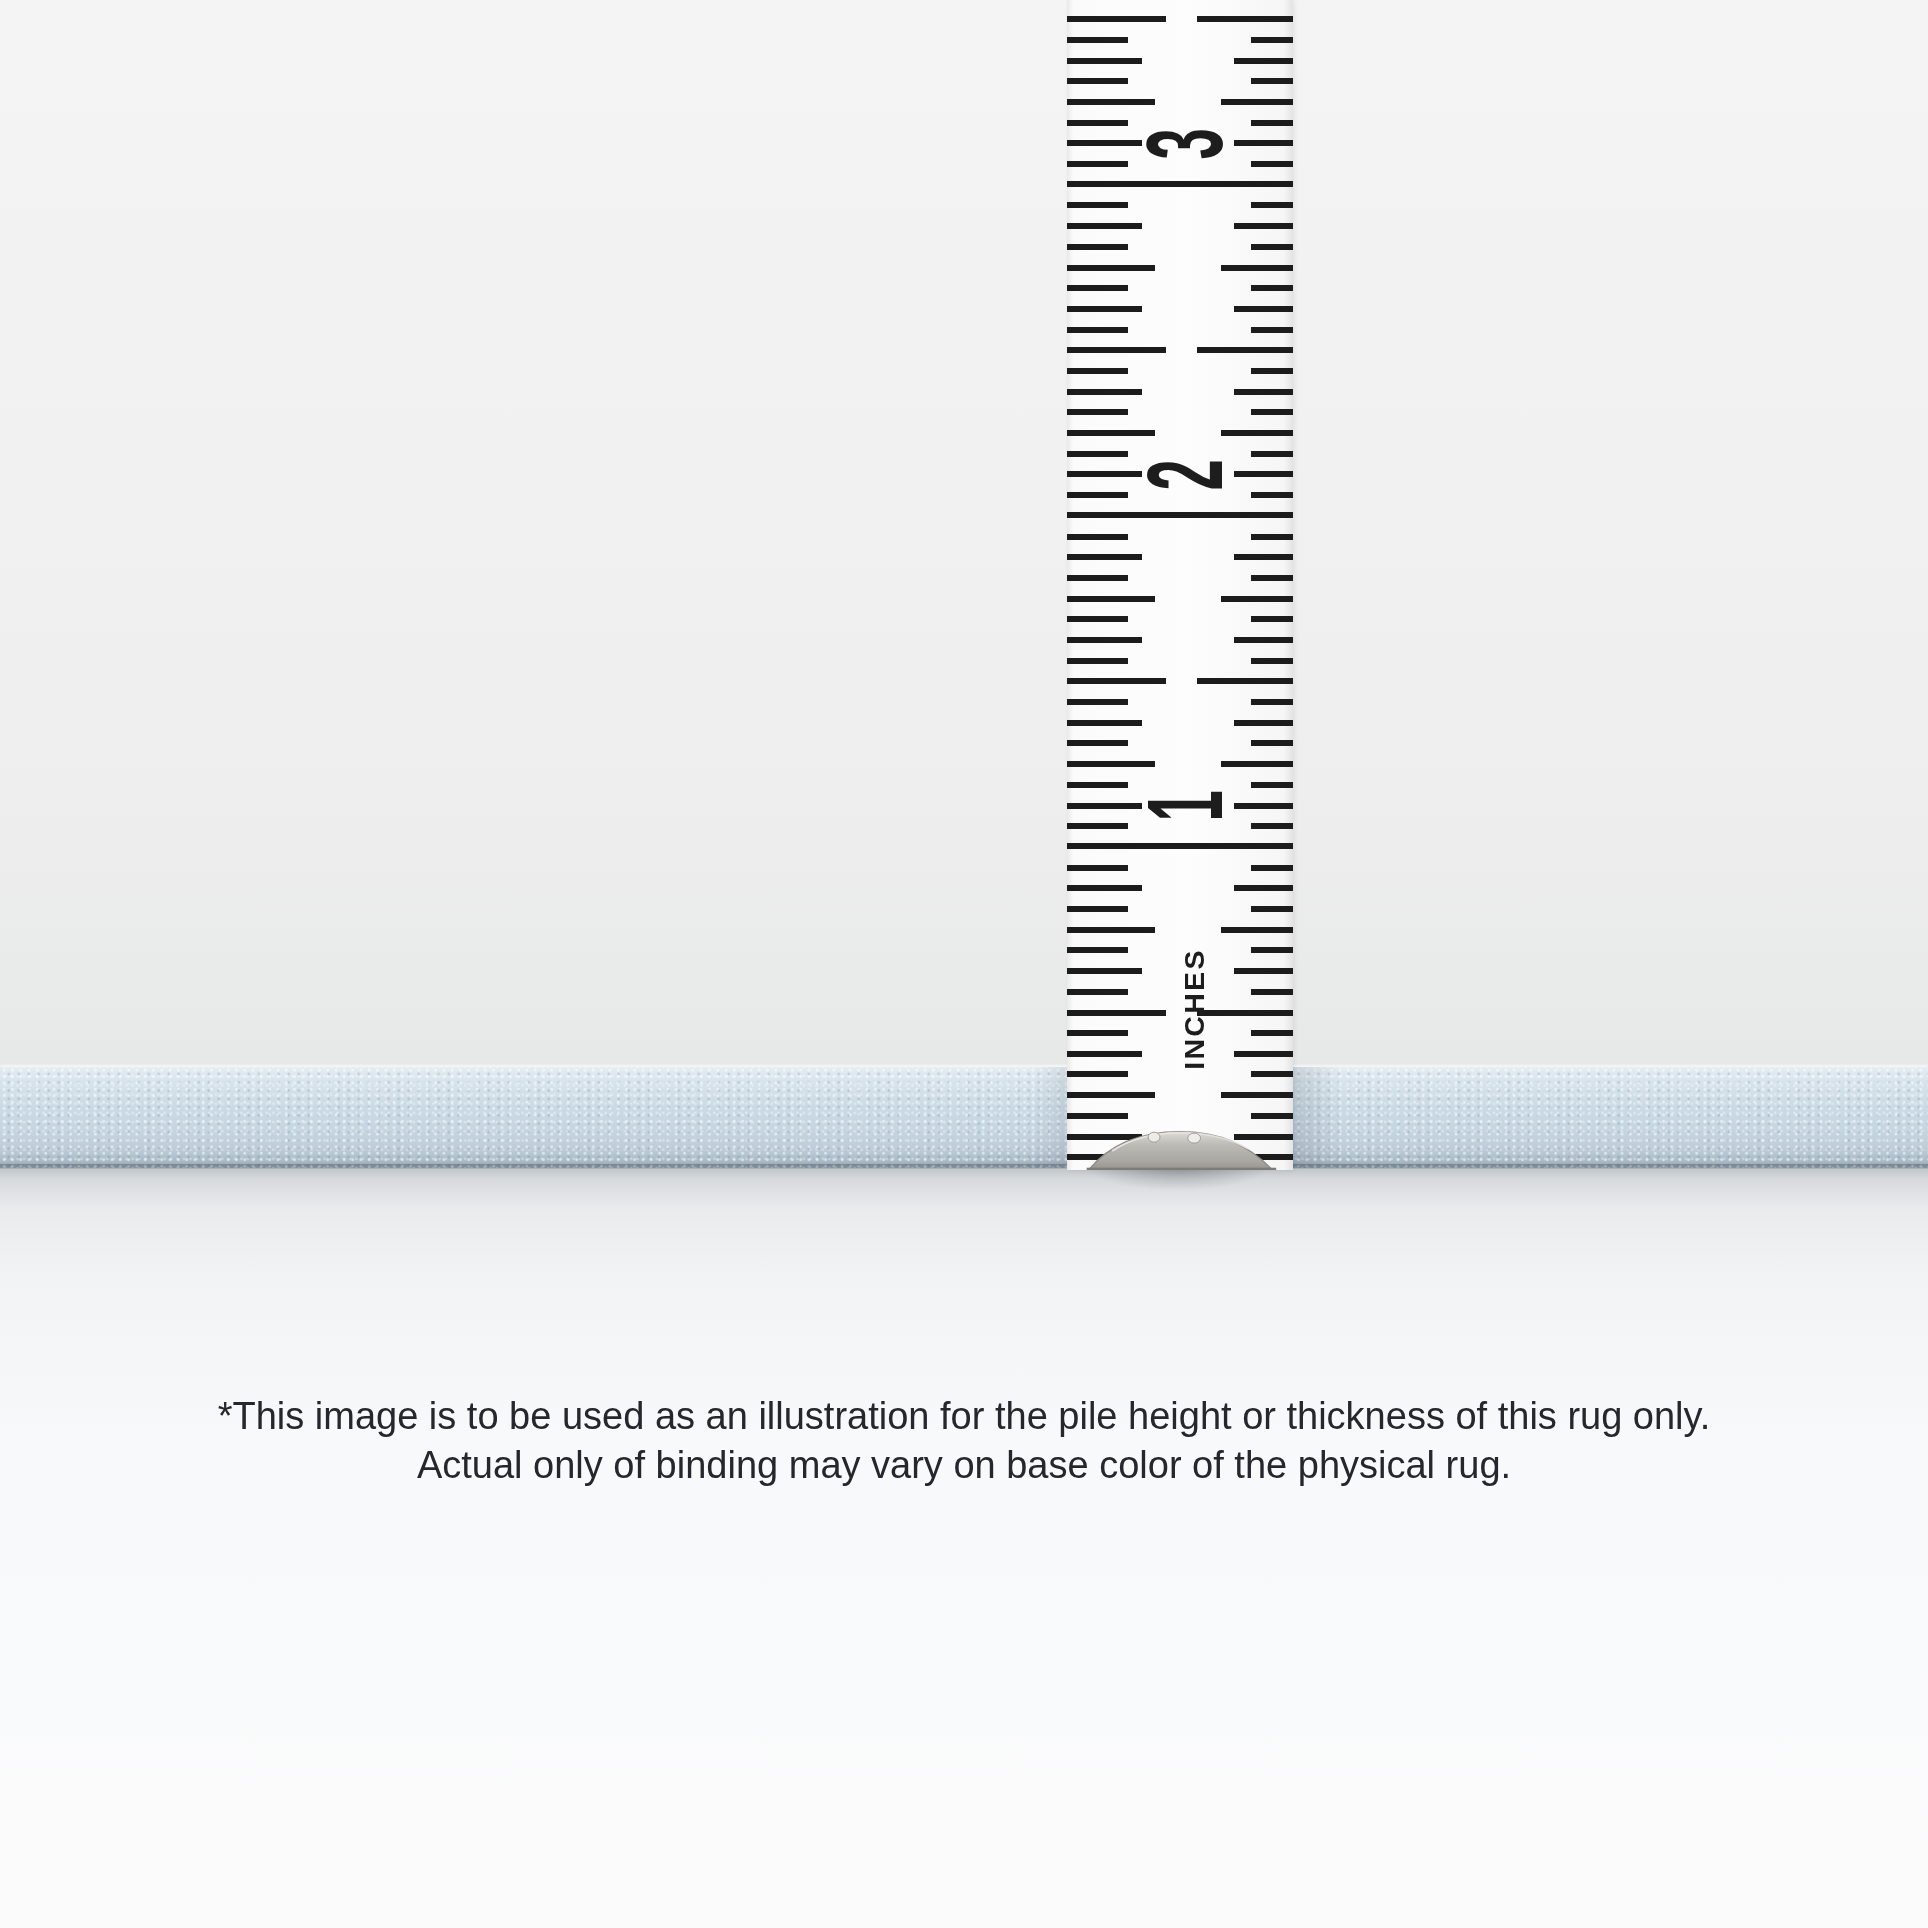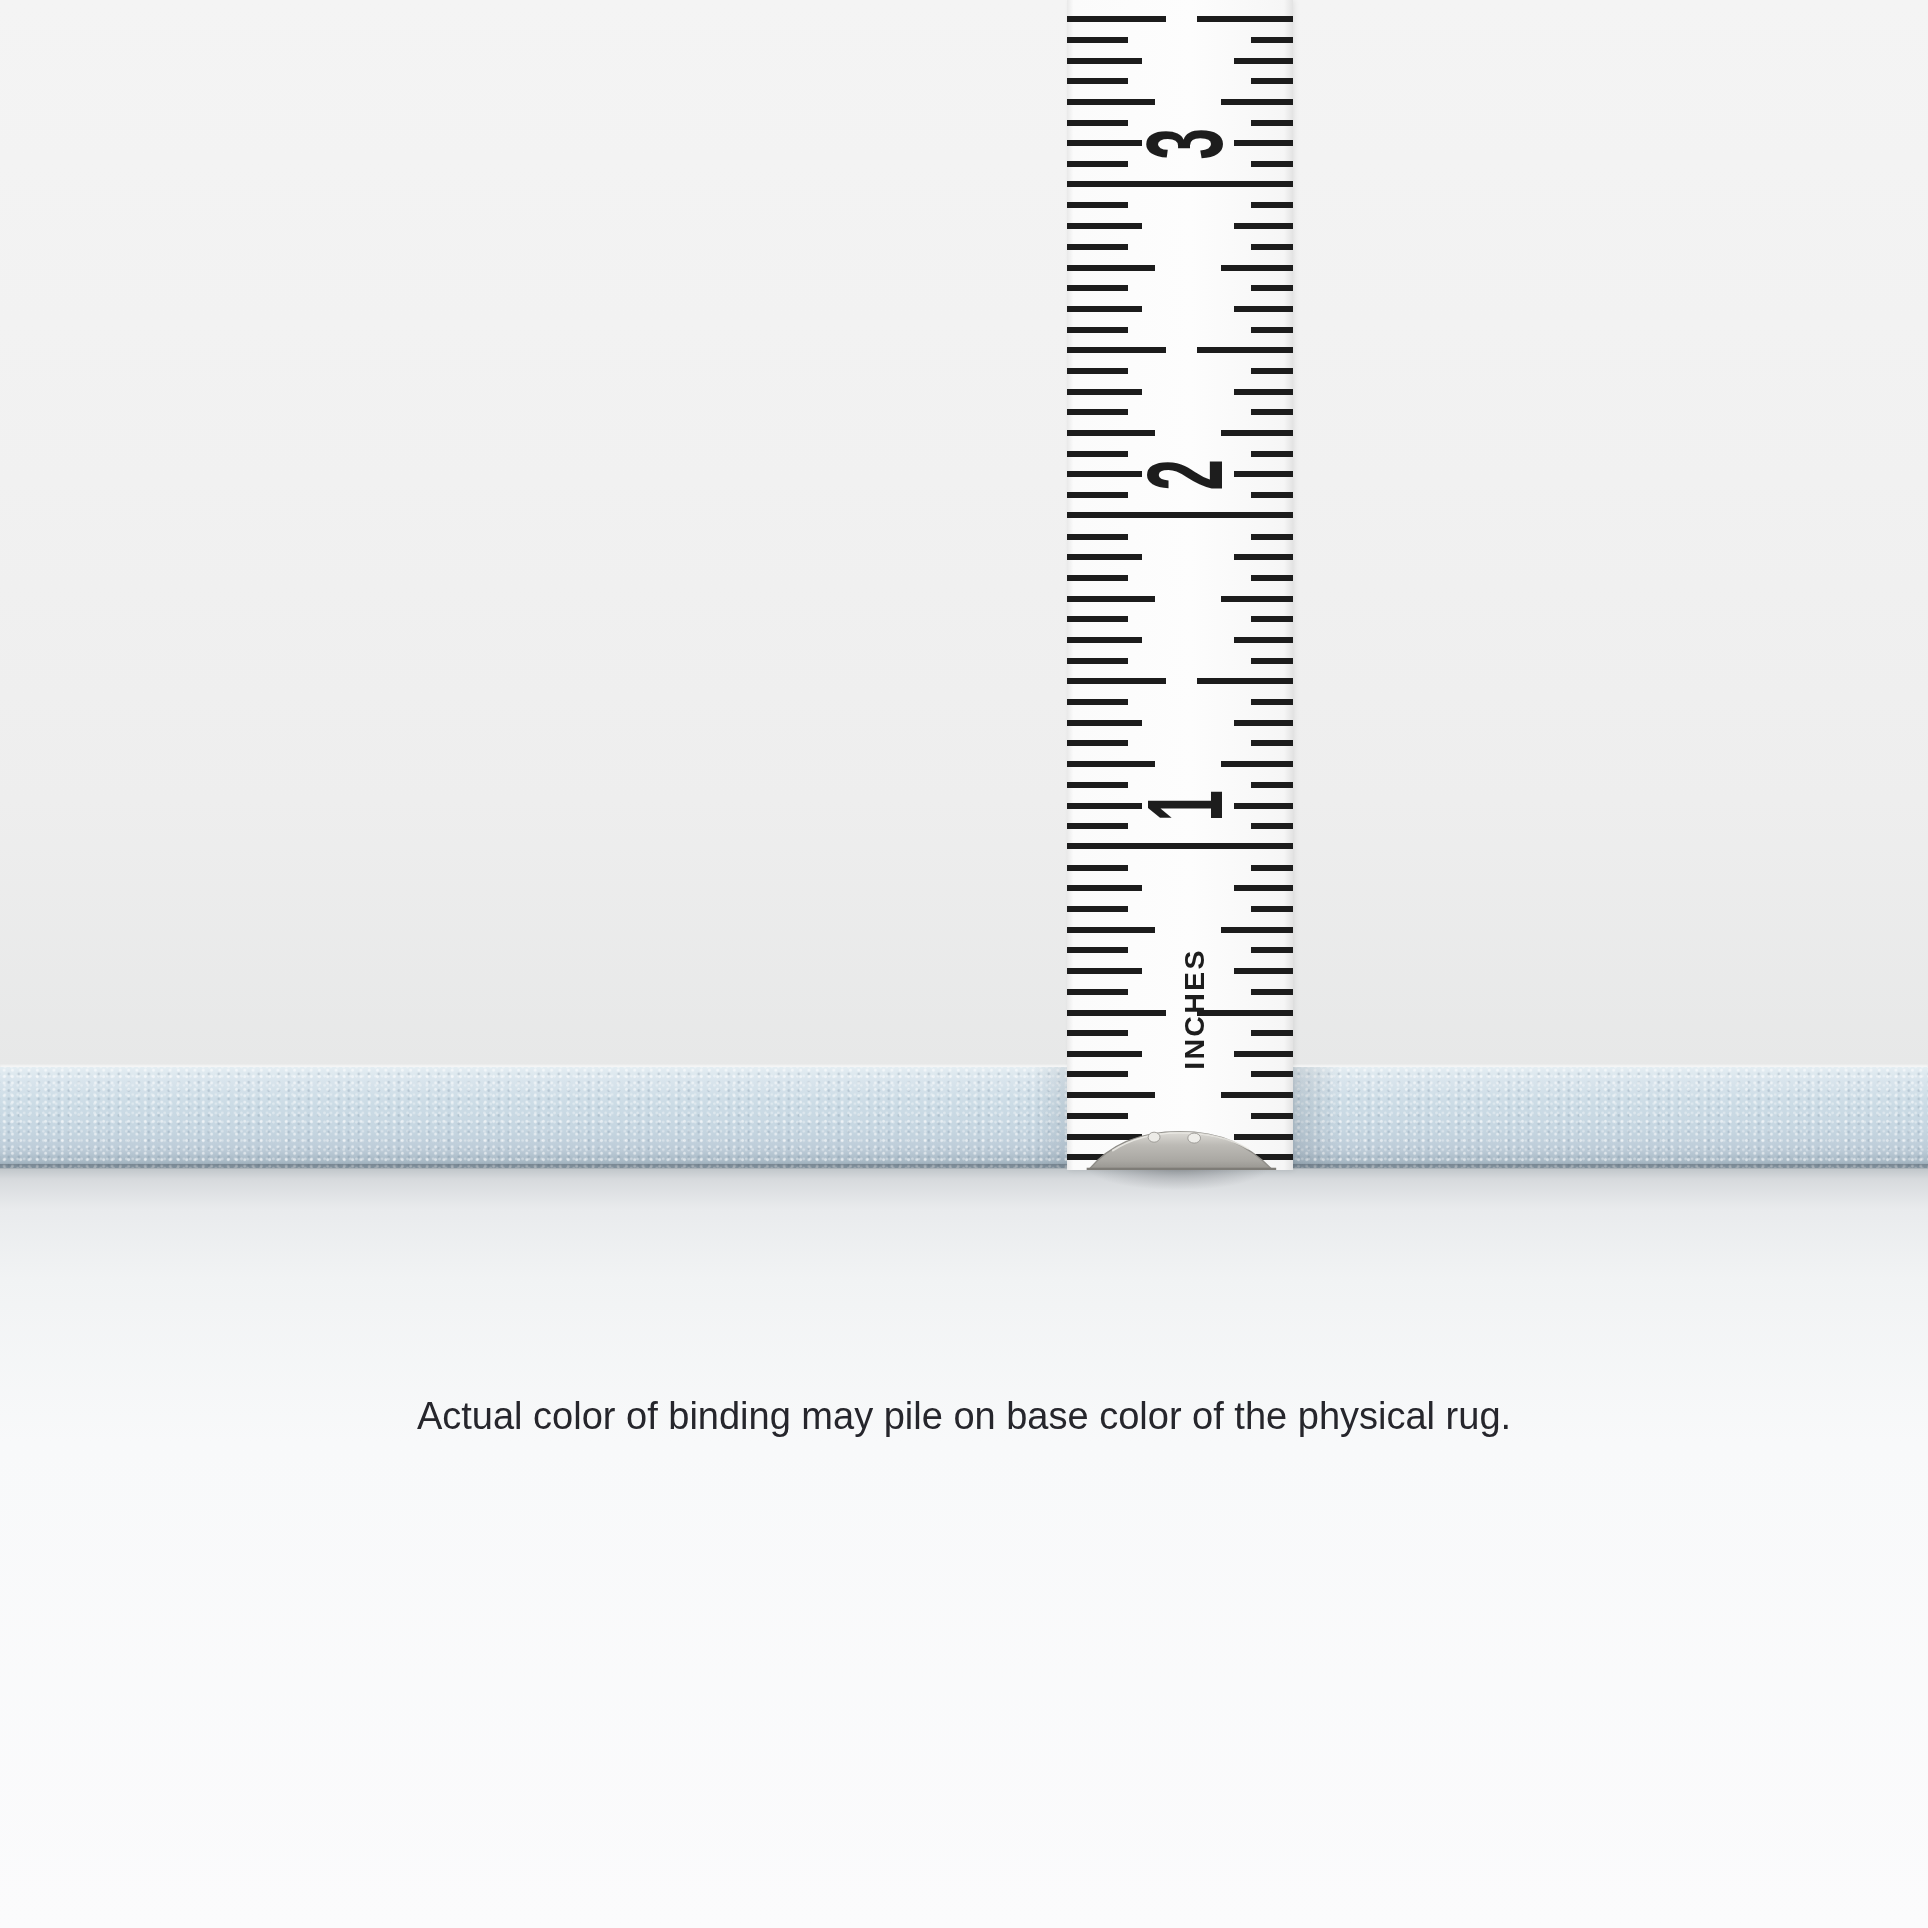--- a/index.html
+++ b/index.html
@@ -193,17 +193,18 @@
       </defs>
       <path d="M4,45 C28,16 62,3 104,3 C150,3 180,18 206,45 Z" fill="url(#metalGrad)" stroke="#8f8d88" stroke-width="1.5"></path>
       <path d="M30,24 C55,8 80,4 104,4 C130,4 155,8 180,22" fill="none" stroke="#efedE8" stroke-width="2" opacity="0.8"></path>
       <ellipse cx="76" cy="9" rx="6.5" ry="5.5" fill="#ecebe7" stroke="#9a9893" stroke-width="1"></ellipse>
       <ellipse cx="120" cy="10" rx="7" ry="5.5" fill="#eeede9" stroke="#9a9893" stroke-width="1"></ellipse>
       <rect x="2" y="42.5" width="208" height="2.5" fill="#7e7c77"></rect>
     </svg>
   </div>
 
   <div class="disclaimer" style="color: rgb(38, 38, 44);">
-    <div>Actual color of binding may pile on base color of the physical rug.</div>
+    <div>*This image is to be used as an illustration for the pile height or thickness of this rug only.</div>
+    <div>Actual only of binding may vary on base color of the physical rug.</div>
   </div>
 
 </div>
 
 
 </body></html>

